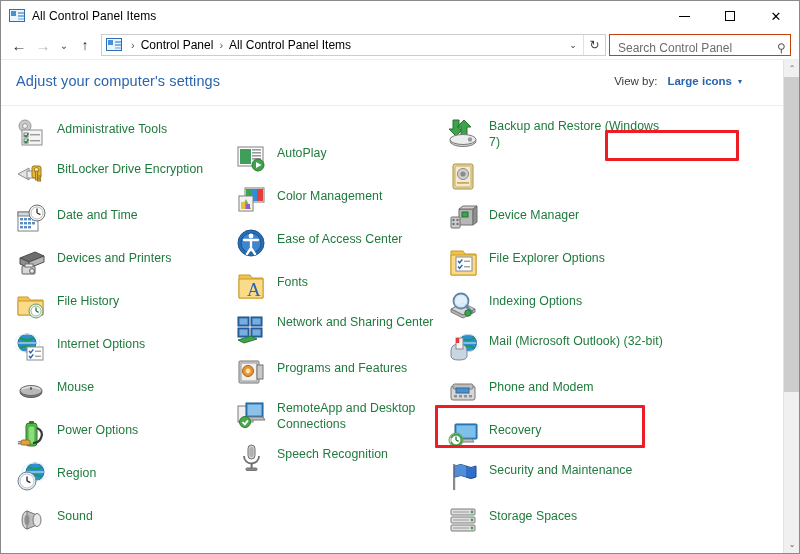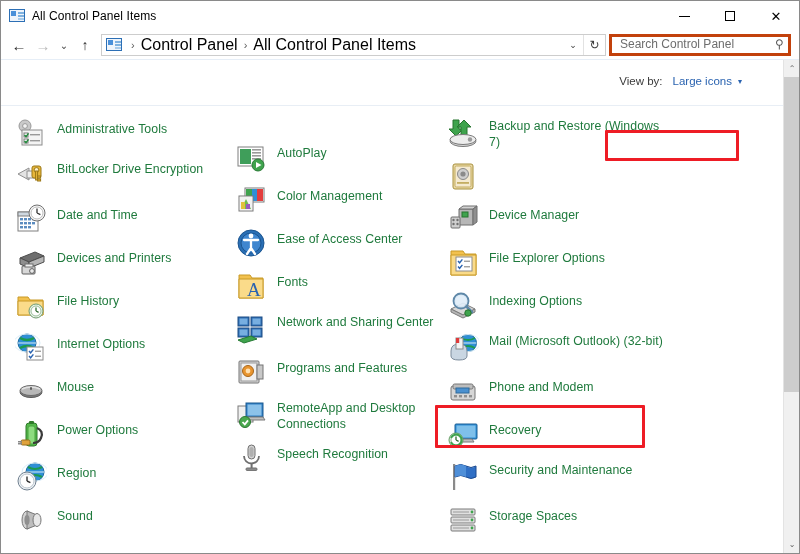--- a/index.html
+++ b/index.html
@@ -62,35 +62,35 @@
   .navbtn.up { font-size: 14px; color: #2b2b2b; }
 
   .addressbar {
     flex: 1 1 auto; height: 22px;
     border: 1px solid #cdcdcd; background: #ffffff;
     display: flex; align-items: center;
     margin-left: 4px; margin-right: 0;
     min-width: 0; position: relative;
   }
   .addr-icon { width: 16px; height: 16px; margin: 0 4px 0 4px; flex: 0 0 16px; position: relative;}
-  .crumb { font-size: 16px; color: #000; padding: 0 1px; white-space: nowrap; }
+  .crumb { font-size: 12px; color: #000; padding: 0 1px; white-space: nowrap; }
   .crumb-sep { font-size: 11px; color: #5a5a5a; margin: 0 5px; }
   .addr-right { margin-left: auto; display: flex; align-items: center; height: 100%; }
   .addr-chev {
     width: 20px; height: 20px; display:flex; align-items:center; justify-content:center;
     font-size: 9px; color: #3b3b3b;
   }
   .addr-refresh {
     width: 22px; height: 100%; display:flex; align-items:center; justify-content:center;
     font-size: 12px; color: #3b3b3b; border-left: 1px solid #e2e2e2;
   }
   .searchbox {
     flex: 0 0 182px; height: 22px; margin-left: 3px;
-    border: 3px solid #c2410c; background: #fff;
-    display: flex; align-items: flex-start; padding: 0 4px 0 8px;
+    border: 1px solid #c2410c; background: #fff;
+    display: flex; align-items: flex-end; padding: 0 4px 0 8px;
   }
   .search-placeholder { font-size: 12px; color: #6d6d6d; flex: 1 1 auto; }
   .search-icon { font-size: 12px; color: #5c5c5c; transform: scaleX(-1); }
 
   
   .content {
     flex: 1 1 auto; position: relative;
     border-top: 1px solid #e6eef7;
     background: #ffffff;
     overflow: hidden;
@@ -98,21 +98,21 @@
   .heading {
     font-size: 14.5px; color: #2a63b0;
     position: absolute; left: 15px; top: 13px;
     letter-spacing: 0.1px;
   }
   .viewby {
     position: absolute; right: 57px; top: 15px;
     display: flex; align-items: center; font-size: 11.5px;
   }
   .viewby-label { color: #3a3a3a; margin-right: 10px; }
-  .viewby-value { color: #2a63b0; }
+  .viewby-value { color: #2a63b0; font-weight: bold; }
   .viewby-caret { color: #2a63b0; font-size: 8px; margin-left: 6px; }
 
   .divider {
     position: absolute; left: 0; right: 0; top: 45px;
     height: 1px; background: #e8eef5;
   }
 
   .grid {
     position: absolute; left: 0; top: 55px; right: 16px; bottom: 0;
     padding-left: 8px;
@@ -218,20 +218,21 @@
     </div>
 
     <div class="searchbox">
       <span class="search-placeholder">Search Control Panel</span>
       <span class="search-icon">⚲</span>
     </div>
   </div>
 
   <div class="content">
 
+    <div class="heading">Adjust your computer's settings</div>
 
     <div class="viewby">
       <span class="viewby-label">View by:</span>
       <span class="viewby-value">Large icons</span>
       <span class="viewby-caret">▾</span>
     </div>
 
     <div class="divider"></div>
 
     <div class="grid">

